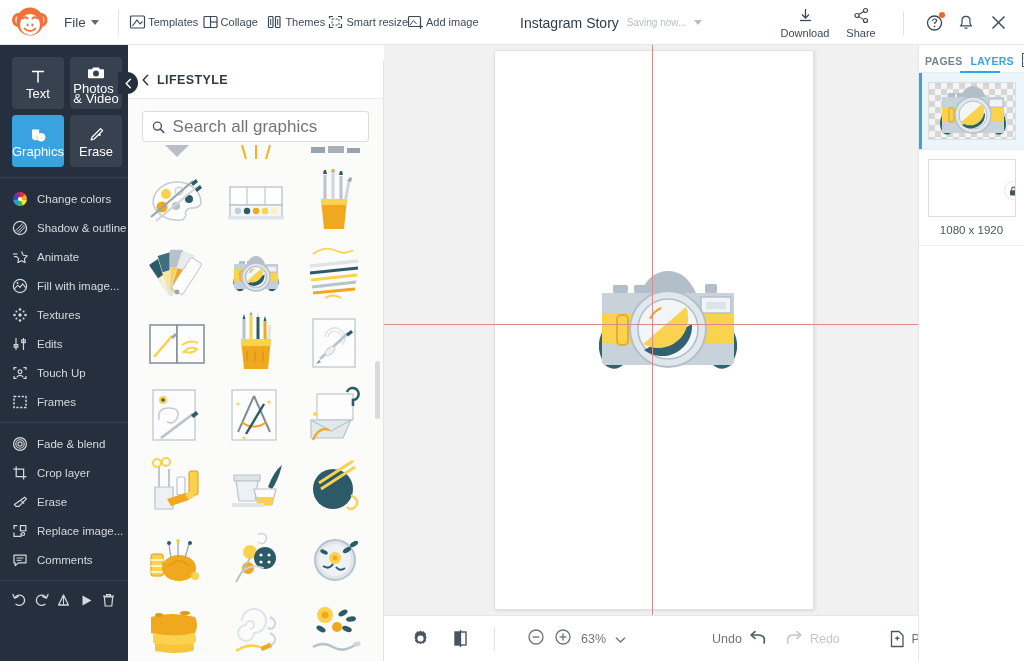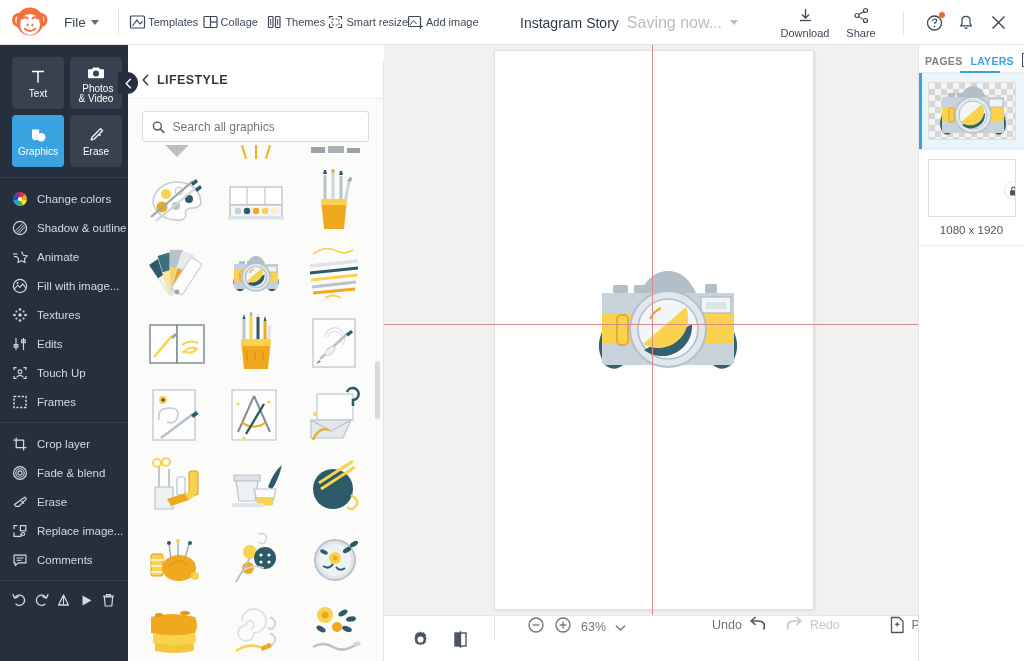--- a/index.html
+++ b/index.html
@@ -33,21 +33,21 @@
     width: 66px; height: 45px; cursor: pointer; gap: 2px;
   }
   .tool-btn .tlabel { font-size: 11px; color: #3c4858; white-space: nowrap; }
   .tool-ico { height: 18px; display: flex; align-items: center; justify-content: center; }
 
   #doc-title-wrap {
     position: absolute; left: 520px; top: 0; height: 45px;
     display: flex; align-items: center; gap: 8px;
   }
   #doc-title { font-size: 14px; color: #2f3b47; }
-  #saving { font-size: 16px; color: #b6bdc4; }
+  #saving { font-size: 10px; color: #b6bdc4; }
   .chev-sm.grey { border-top-color: #b6bdc4; }
 
   #topbar-right {
     position: absolute; right: 0; top: 0; height: 45px;
     display: flex; align-items: center; padding-right: 10px;
   }
   .tb-action {
     display: flex; flex-direction: column; align-items: center; justify-content: center;
     width: 56px; height: 45px; cursor: pointer; gap: 2px;
   }
@@ -63,21 +63,21 @@
   #mode-grid {
     display: grid; grid-template-columns: 52px 52px; gap: 6px;
     padding: 12px 0 0 12px;
   }
   .mode-btn {
     width: 52px; height: 52px; border-radius: 4px; background: #38414f;
     display: flex; flex-direction: column; align-items: center; justify-content: center;
     cursor: pointer; gap: 2px;
   }
   .mode-btn.active { background: #3ba2e0; }
-  .mode-btn .mlabel { font-size: 10px; color: #ffffff; line-height: 10px; text-align: right; }
+  .mode-btn .mlabel { font-size: 13px; color: #ffffff; line-height: 10px; text-align: left; }
   .mode-ico { height: 19px; display: flex; align-items: center; justify-content: center; }
 
   #sidebar-sep1 { height: 1px; background: #36404e; margin: 10px 0 6px 0; }
   #sidebar-sep2 { height: 1px; background: #36404e; margin: 6px 0 6px 0; }
   #sidebar-sep3 { height: 1px; background: #36404e; margin: 6px 0 0 0; }
 
   .side-item {
     display: flex; align-items: center; gap: 9px; height: 29px;
     padding-left: 11px; cursor: pointer;
   }
@@ -102,21 +102,21 @@
     height: 38px; display: flex; align-items: center; gap: 7px; padding-left: 13px;
     border-bottom: 1px solid #ececec; background: #ffffff; cursor: pointer;
   }
   #gpanel-head .ghtitle { font-size: 12.5px; font-weight: bold; color: #2f3b47; letter-spacing: .4px; }
   #search-wrap { padding: 12px 14px 10px 14px; background: #fbfbfa; }
   #search-box {
     height: 31px; border: 1px solid #dcdcdc; border-radius: 3px; background: #ffffff;
     display: flex; align-items: center; gap: 8px; padding: 0 9px;
   }
   #search-input {
-    border: none; outline: none; font-size: 12px; color: #404040; width: 100%;
+    border: none; outline: none; font-size: 17px; color: #404040; width: 100%;
     font-family: "Liberation Sans", sans-serif; background: transparent;
   }
   #grid-scroll {
     position: absolute; left: 0; top: 82px; width: 256px; height: 534px;
     overflow: hidden;
   }
   #gr-grid {
     display: grid; grid-template-columns: repeat(3, 1fr);
     padding: 0 10px; gap: 0px;
   }
@@ -142,21 +142,21 @@
   .guide-v { position: absolute; left: 268px; top: 0px; width: 1px; height: 570px; background: #d98a8a; z-index: 4;}
   .guide-h { position: absolute; left: 0px; top: 279px; width: 534px; height: 1px; background: #d98a8a; z-index: 4;}
   #camera-layer {
     position: absolute; left: 193px; top: 220px; width: 182px; height: 120px; z-index: 3;
   }
 
   
   #bottombar {
     position: absolute; left: 384px; top: 615px; width: 640px; height: 46px;
     background: #ffffff; border-top: 1px solid #e6e6e6;
-    display: flex; align-items: flex-start;
+    display: flex; align-items: center;
   }
   .bb-ico { width: 40px; height: 46px; display: flex; align-items: center; justify-content: center; cursor: pointer;}
   #zoom-group { display: flex; align-items: center; gap: 9px; margin-left: 18px; }
   #zoom-level { font-size: 12.5px; color: #6d757d; }
   #undo-group { display: flex; align-items: center; gap: 6px; margin-left: 86px; }
   .bb-label { font-size: 12.5px; color: #6d757d; }
   .bb-label.dim { color: #c2c7cc; }
   #pages-group { display: flex; align-items: center; gap: 6px; margin-left: auto; cursor:pointer; }
   .bb-div { width:1px; height:24px; background:#e4e4e4; margin: 0 14px; }
 
@@ -479,36 +479,36 @@
         <span class="silabel">Frames</span>
       </div>
     </div>
 
     <div id="sidebar-sep2"></div>
 
     <div>
       <div class="side-item">
         <span class="side-ico">
           <svg width="16" height="16" viewBox="0 0 16 16">
-              <path d="M4.2 1.4 V11.6 H14.4" stroke="#d5d9de" stroke-width="1.25" fill="none"></path>
-              <path d="M1.4 4.2 H11.6 V14.4" stroke="#d5d9de" stroke-width="1.25" fill="none"></path>
-            </svg>
-        </span>
-        <span class="silabel">Crop layer</span>
-      </div>
-
-      <div class="side-item">
-        <span class="side-ico">
-          <svg width="16" height="16" viewBox="0 0 16 16">
               <circle cx="8" cy="8" r="6.4" fill="none" stroke="#d5d9de" stroke-width="1.2"></circle>
               <circle cx="8" cy="8" r="4.2" fill="none" stroke="#d5d9de" stroke-width="1.1"></circle>
               <circle cx="8" cy="8" r="2.1" fill="none" stroke="#d5d9de" stroke-width="1.1"></circle>
             </svg>
         </span>
         <span class="silabel">Fade &amp; blend</span>
+      </div>
+
+      <div class="side-item">
+        <span class="side-ico">
+          <svg width="16" height="16" viewBox="0 0 16 16">
+              <path d="M4.2 1.4 V11.6 H14.4" stroke="#d5d9de" stroke-width="1.25" fill="none"></path>
+              <path d="M1.4 4.2 H11.6 V14.4" stroke="#d5d9de" stroke-width="1.25" fill="none"></path>
+            </svg>
+        </span>
+        <span class="silabel">Crop layer</span>
       </div>
 
       <div class="side-item">
         <span class="side-ico">
           <svg width="16" height="16" viewBox="0 0 16 16">
               <path d="M12.8 3.2 l1.6 1.6 l-7.5 7.5 H4.1 l-1.7 -1.7 z" fill="none" stroke="#d5d9de" stroke-width="1.2" stroke-linejoin="round"></path>
               <line x1="9.2" y1="6.8" x2="12.1" y2="9.7" stroke="#d5d9de" stroke-width="1.1"></line>
             </svg>
         </span>
         <span class="silabel">Erase</span>

